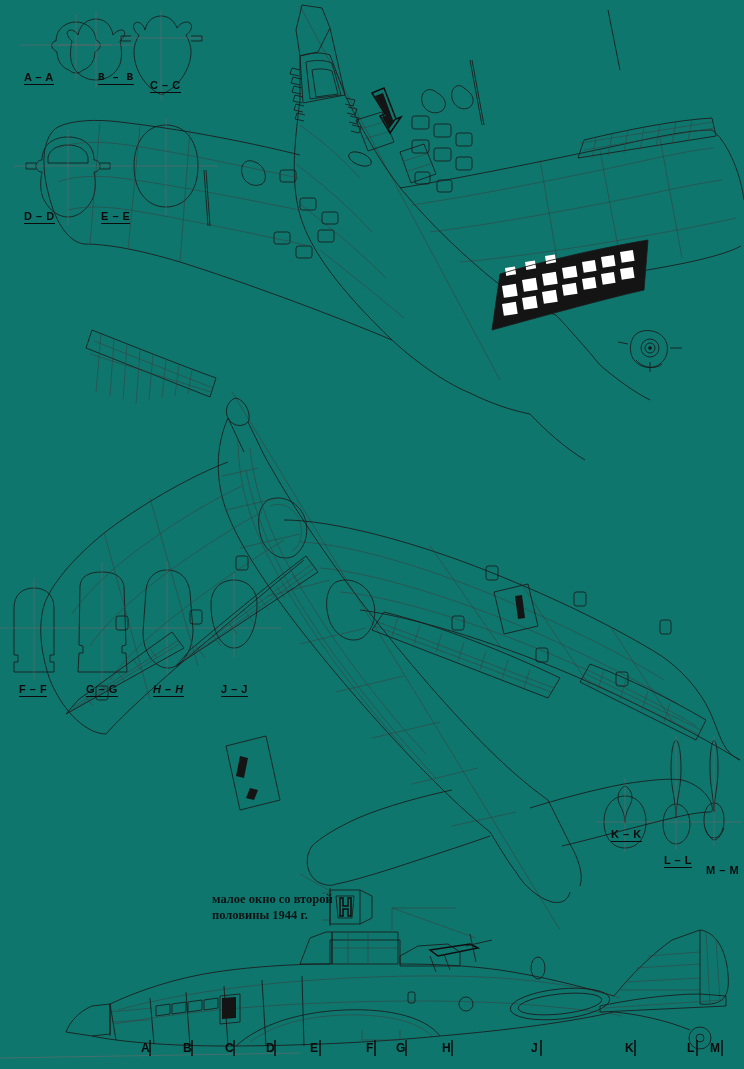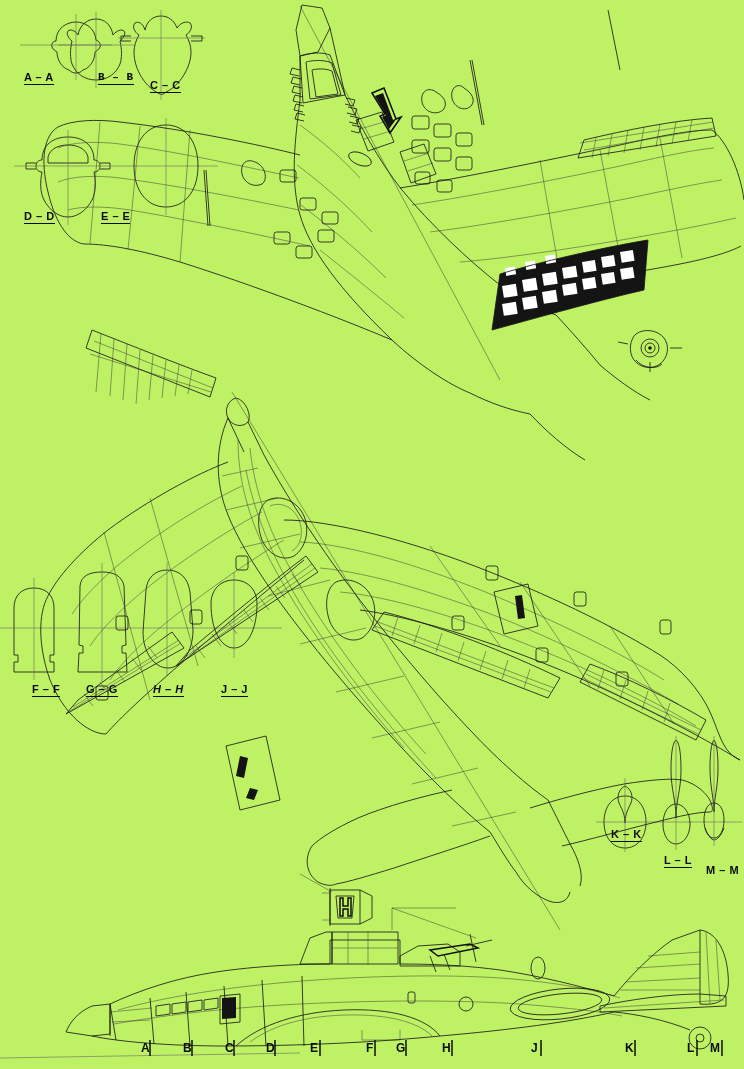--- a/index.html
+++ b/index.html
@@ -7,21 +7,21 @@
     padding: 0;
     background: #ffffff;
   }
   body {
     font-family: "Liberation Sans", sans-serif;
   }
   #page {
     position: relative;
     width: 744px;
     height: 1069px;
-    background: #bef264;
+    background: #0f766e;
     overflow: hidden;
   }
   .lbl {
     position: absolute;
     font-family: "Liberation Sans", sans-serif;
     font-weight: bold;
     font-size: 11px;
     letter-spacing: 0.5px;
     color: #0b0b0b;
     border-bottom: 1.6px solid #0b0b0b;
@@ -577,29 +577,33 @@
     </g>
 
   </svg>
 
   <div class="lbl" style="left:24px;  top:72px;">A – A</div>
   <div class="lbl" style="left:98px;  top:72px;font-family:Liberation Mono, monospace;">B – B</div>
   <div class="lbl" style="left:150px; top:80px;">C – C</div>
   <div class="lbl" style="left:24px;  top:211px;">D – D</div>
   <div class="lbl" style="left:101px; top:211px;text-align:center;">E – E</div>
 
-  <div class="lbl" style="left:19px;  top:684px;margin-left:13px;">F – F</div>
+  <div class="lbl" style="left:19px;  top:684px;">F – F</div>
   <div class="lbl" style="left:86px;  top:684px;">G – G</div>
   <div class="lbl" style="left:153px; top:684px;font-style:italic;">H – H</div>
   <div class="lbl" style="left:221px; top:684px;">J – J</div>
 
   <div class="lbl" style="left:611px; top:829px;">K – K</div>
   <div class="lbl" style="left:664px; top:855px;text-align:center;">L – L</div>
   <div class="lbl" style="left:706px; top:855px; border-bottom:none;margin-top:10px;">M – M</div>
 
+  <div class="caption" style="left:212px; top:891px;">
+    <div>малое окно со второй</div>
+    <div>половины 1944 г.</div>
+  </div>
 
   <div class="station-lbl" style="left:141px; top:1042px;">A</div>
   <div class="station-lbl" style="left:183px; top:1042px;">B</div>
   <div class="station-lbl" style="left:225px; top:1042px;">C</div>
   <div class="station-lbl" style="left:266px; top:1042px;">D</div>
   <div class="station-lbl" style="left:310px; top:1042px;">E</div>
   <div class="station-lbl" style="left:366px; top:1042px;">F</div>
   <div class="station-lbl" style="left:396px; top:1042px;">G</div>
   <div class="station-lbl" style="left:442px; top:1042px;">H</div>
   <div class="station-lbl" style="left:531px; top:1042px;">J</div>

